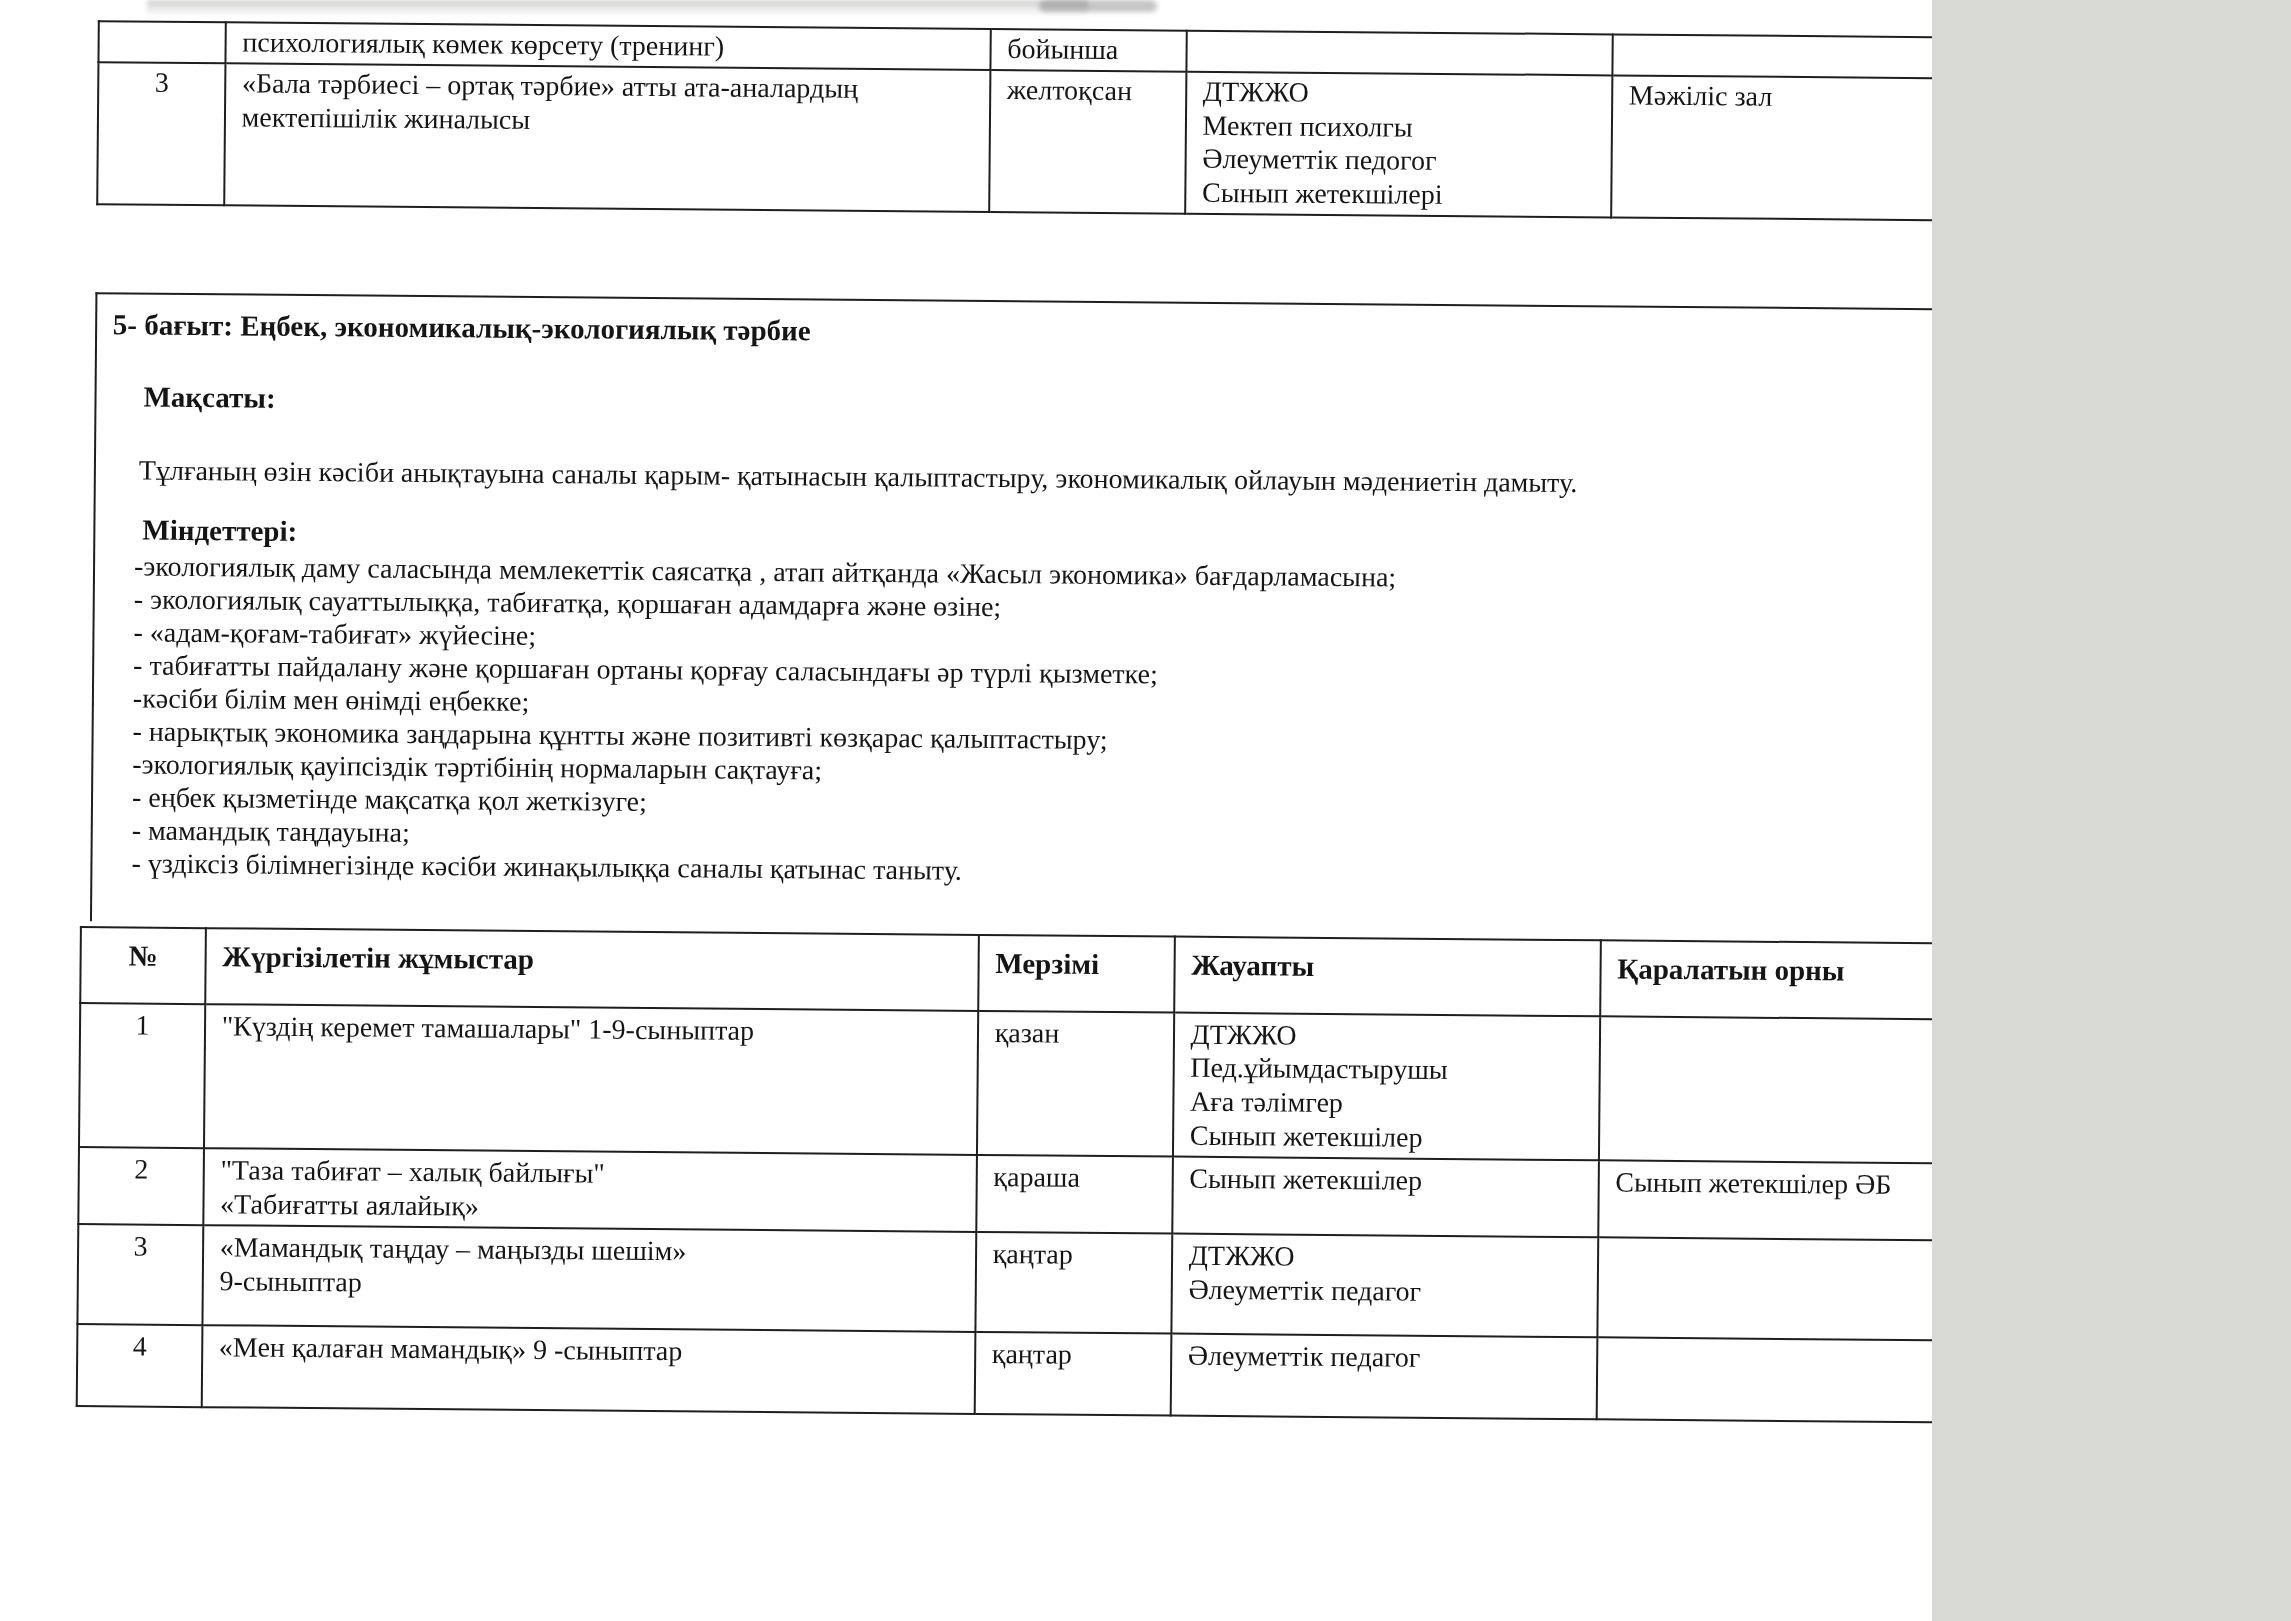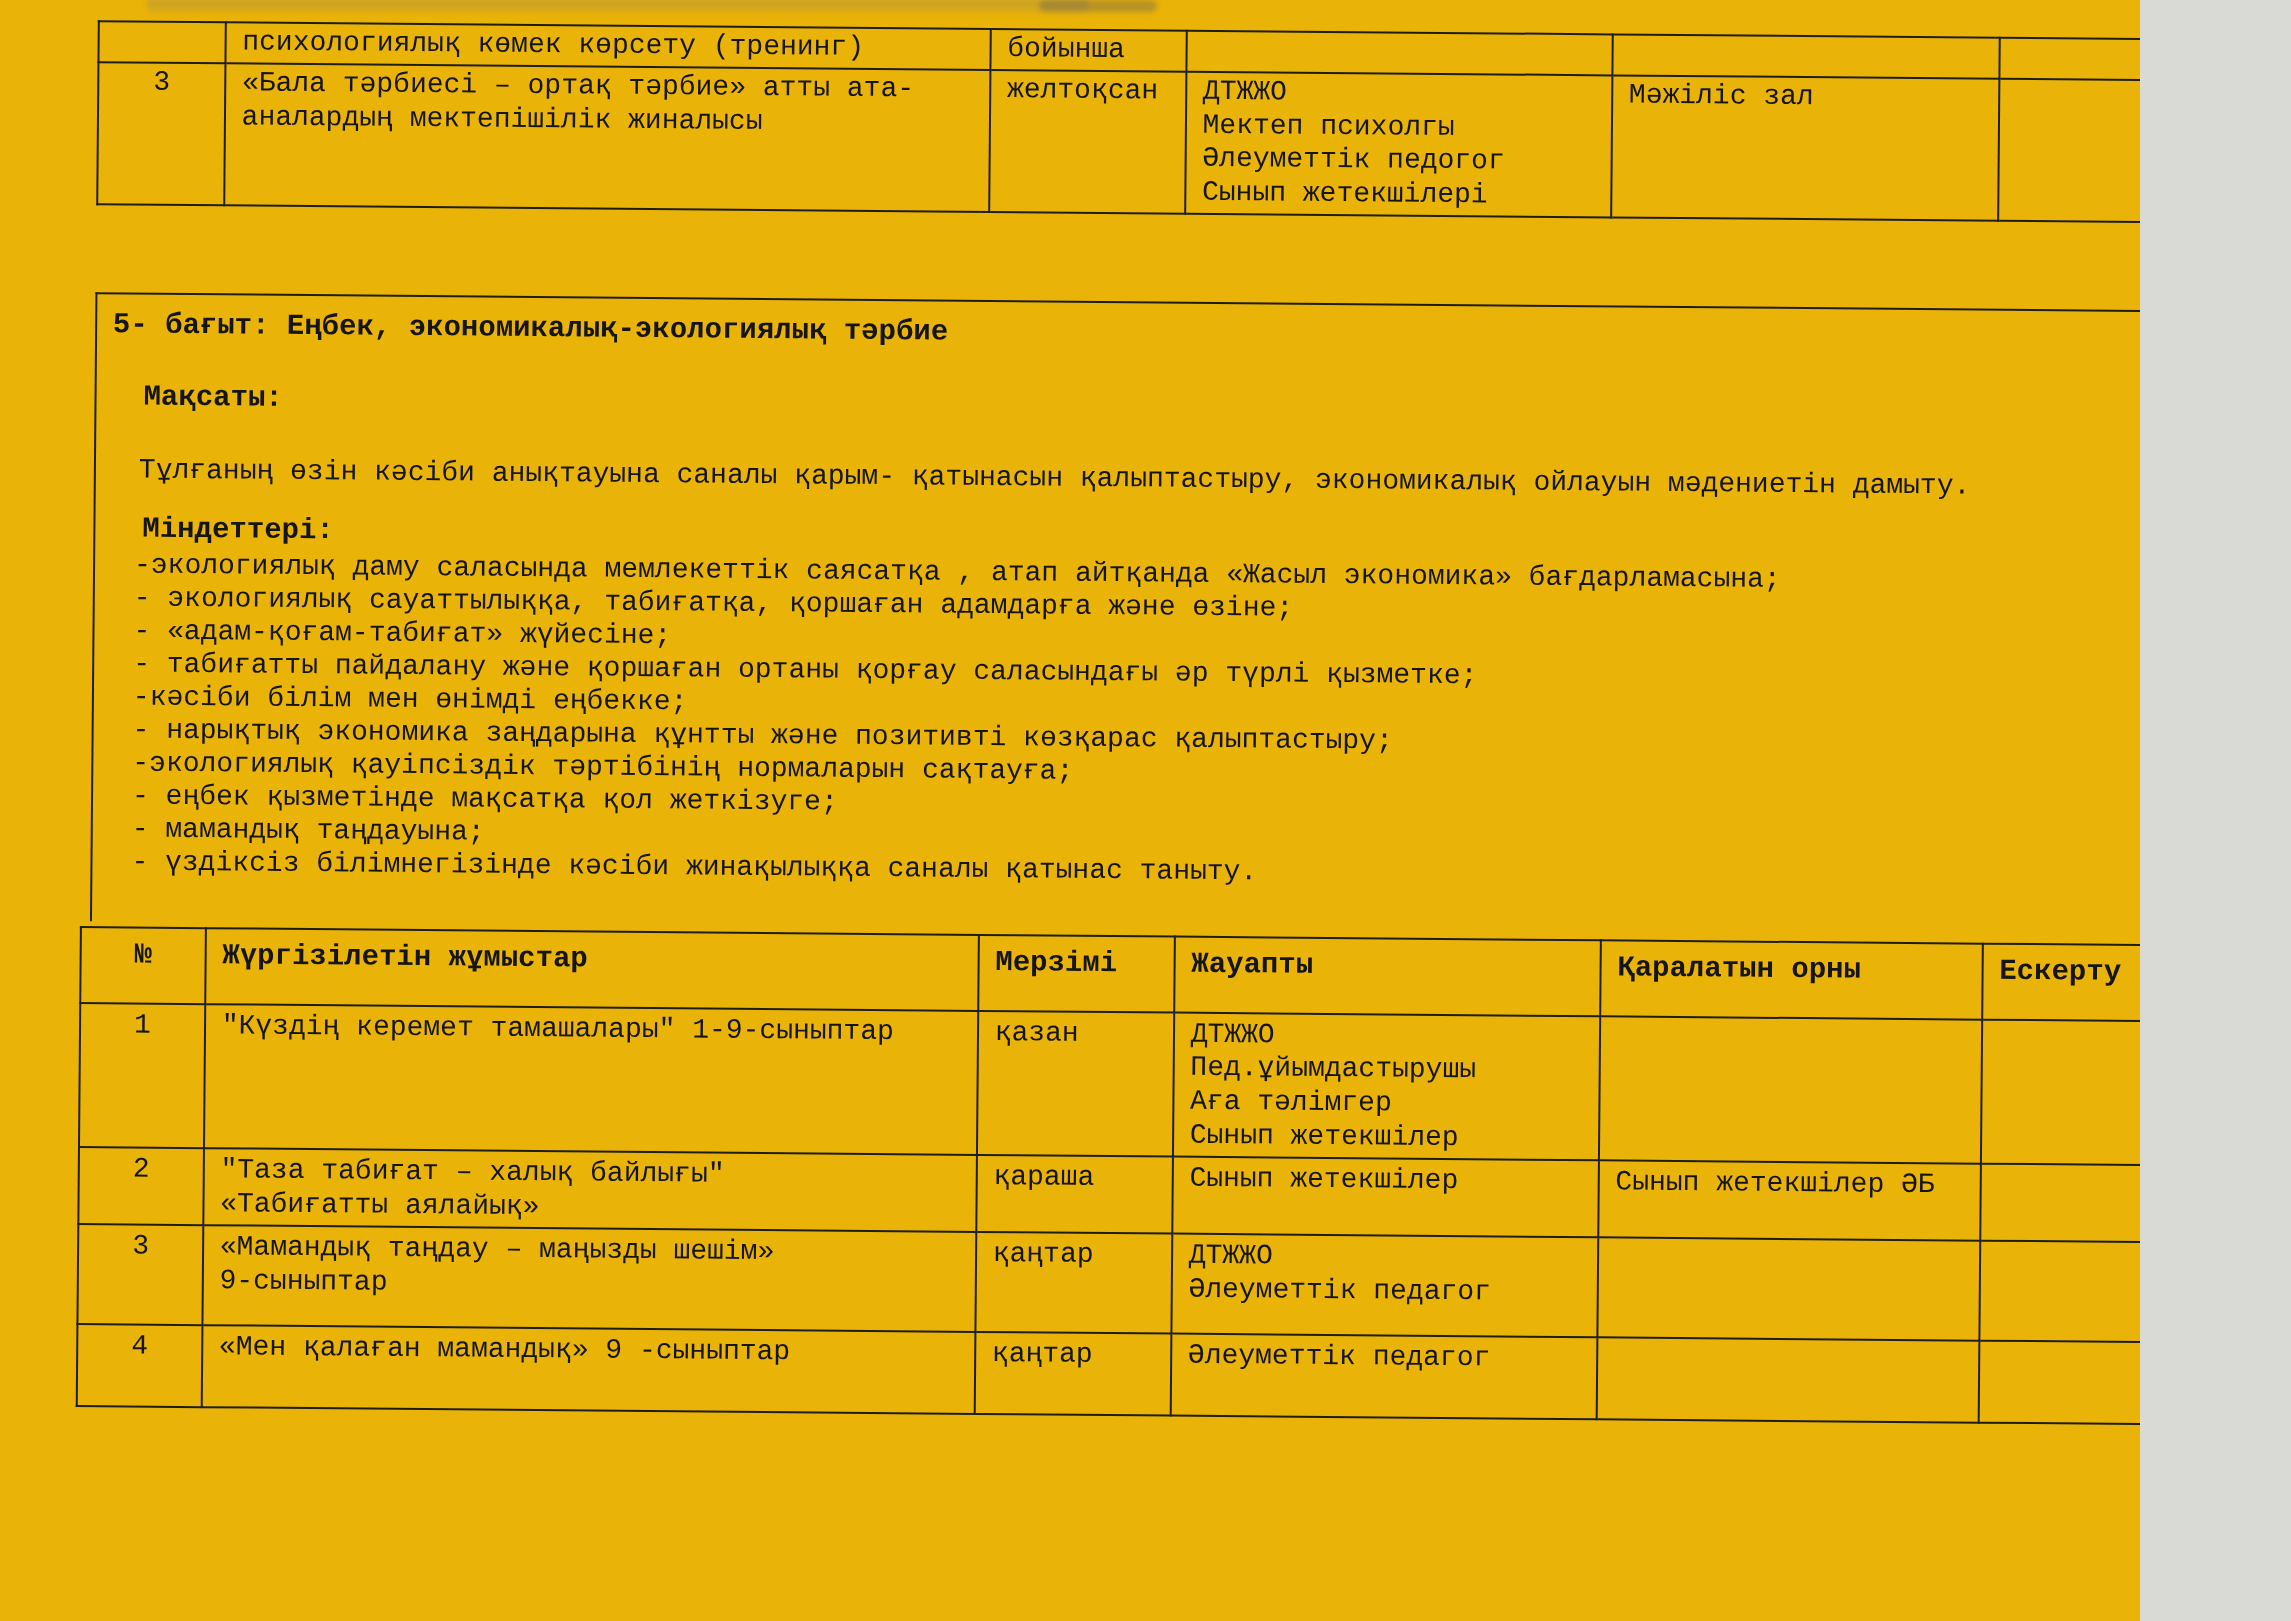--- a/index.html
+++ b/index.html
@@ -1,23 +1,23 @@
 <!DOCTYPE html>
 <html lang="kk"><head>
 <meta charset="utf-8">
 <style>
   * { box-sizing: border-box; }
   html,body { margin:0; padding:0; background:#d9d9d6; }
   .page {
     position: relative;
-    width: 2140px;
+    width: 1932px;
     height: 1621px;
-    background: #eab308;
+    background: #ffffff;
     overflow: hidden;
-    font-family: Liberation Mono, monospace;
+    font-family: Liberation Serif, serif;
     color: #151515;
   }
   .tilt {
     position: absolute;
     left: 0; top: 0; right: 0; bottom: 0;
     transform: rotate(0.5deg);
     transform-origin: 78px 0;
   }
   
   .scan-band-top {

